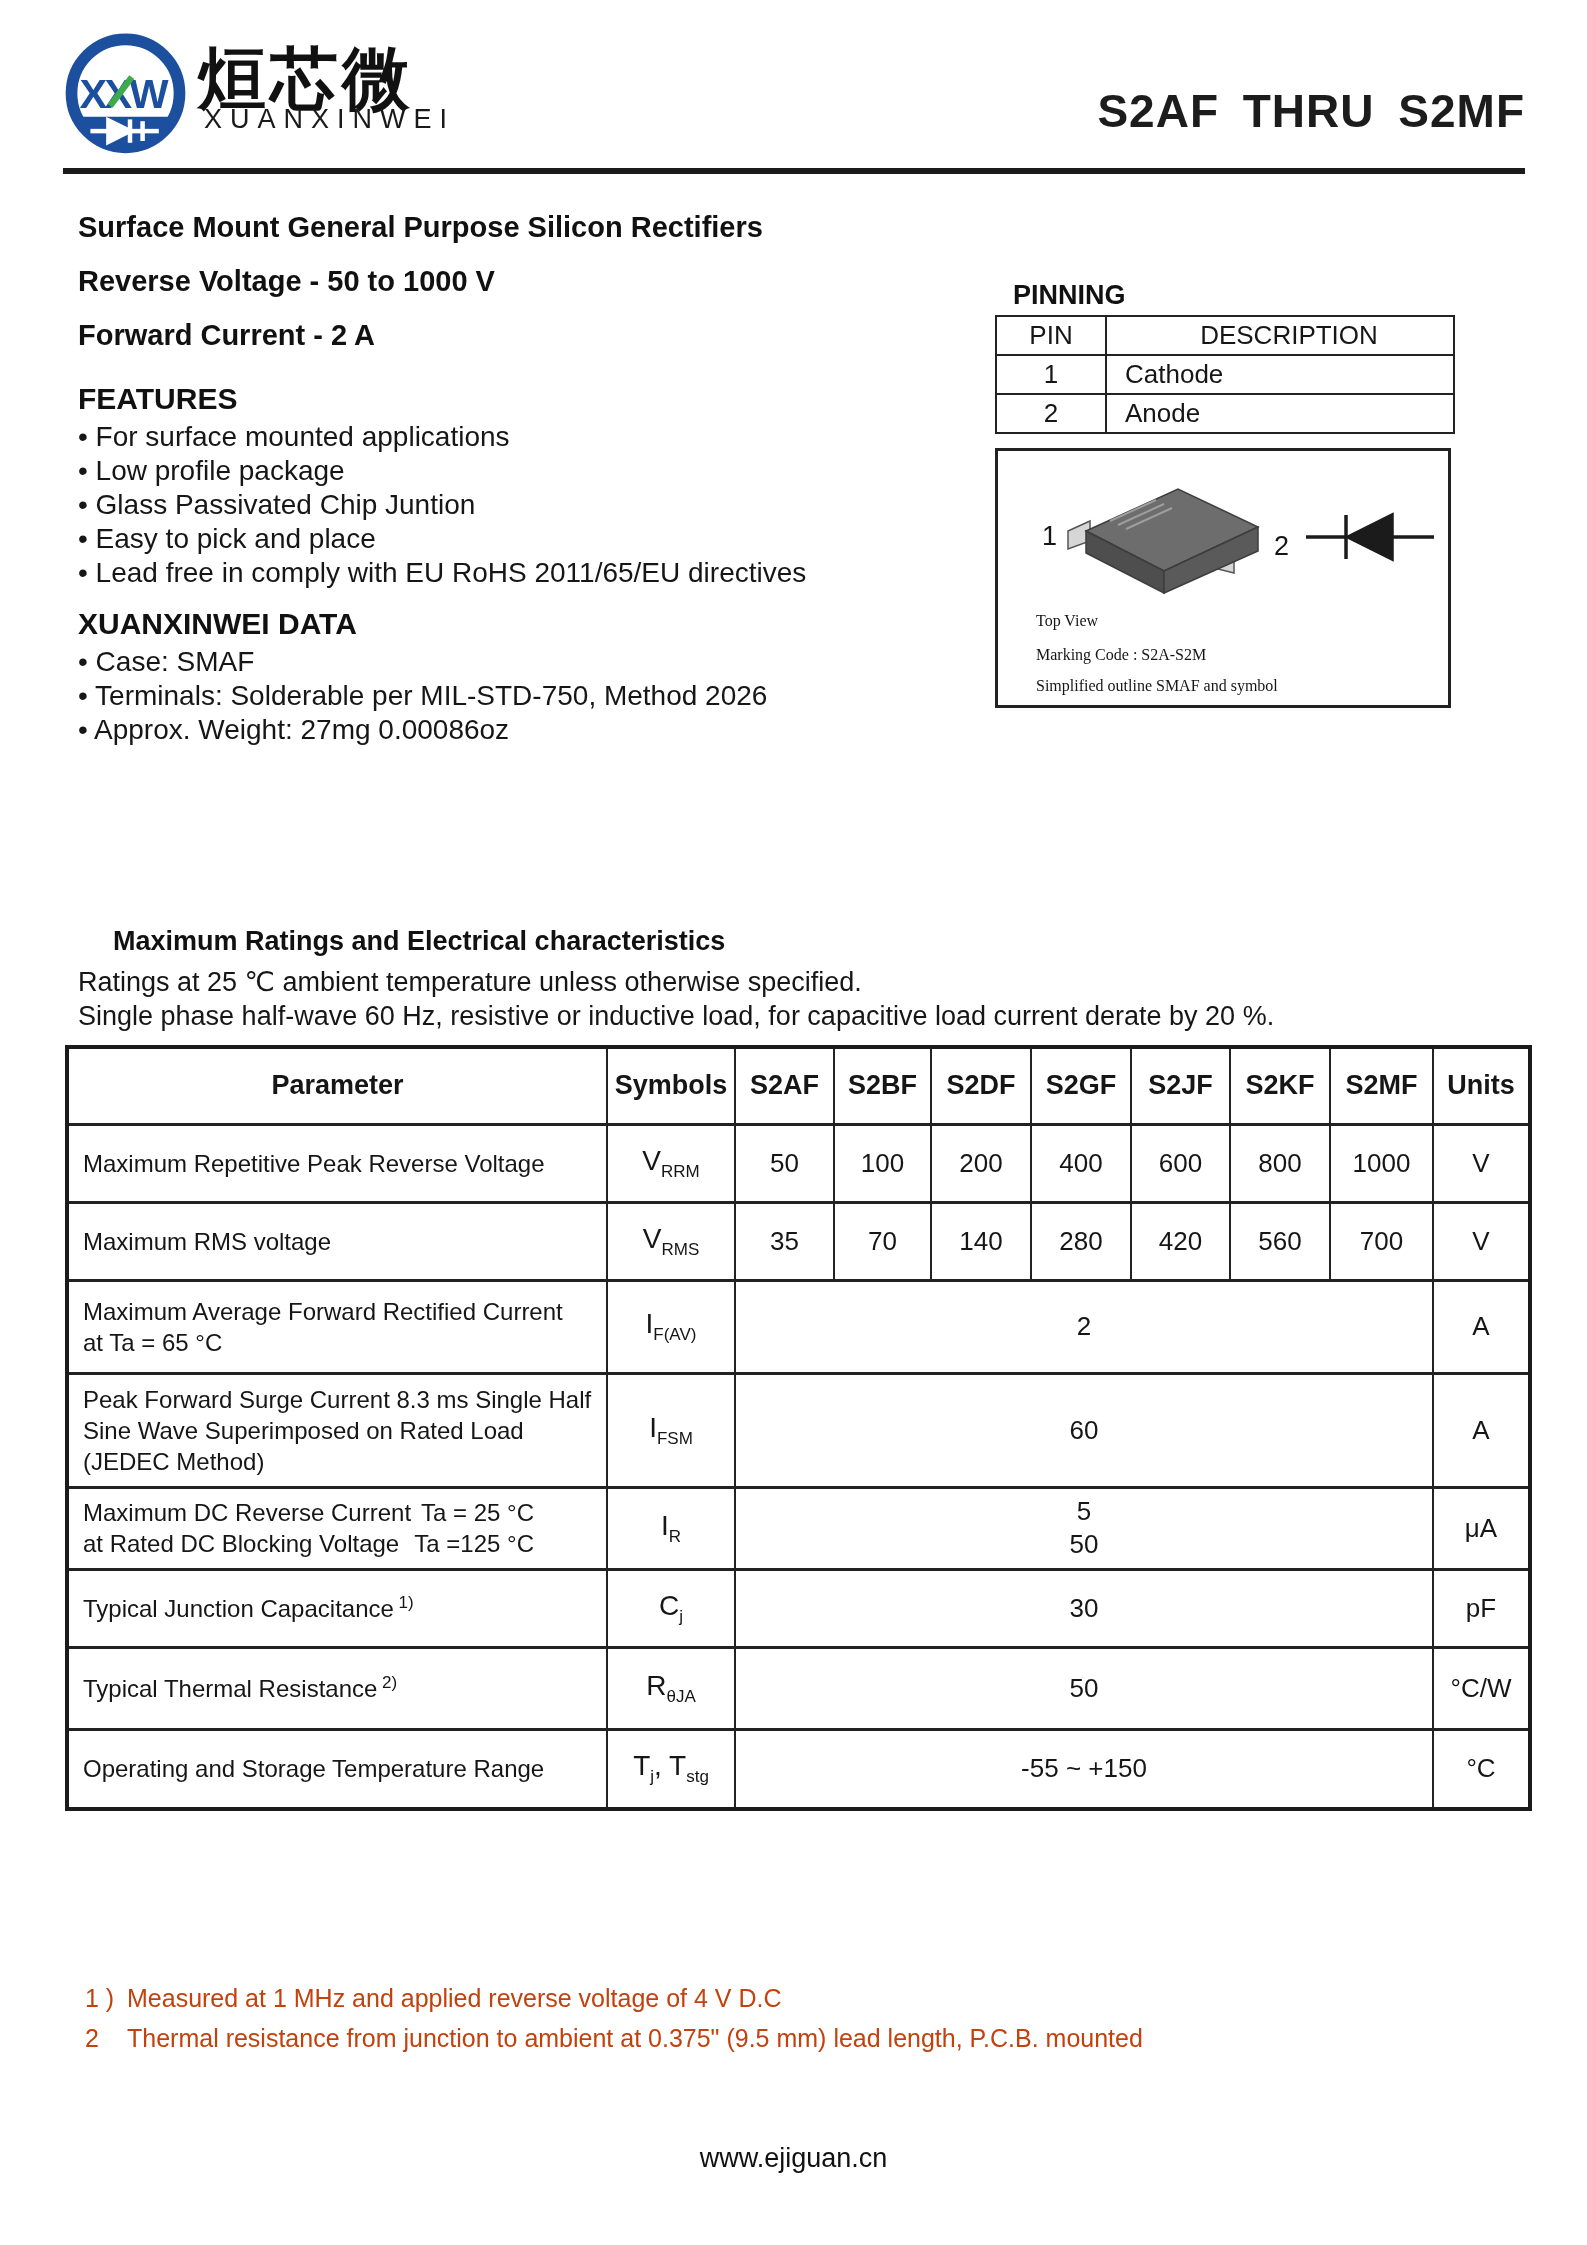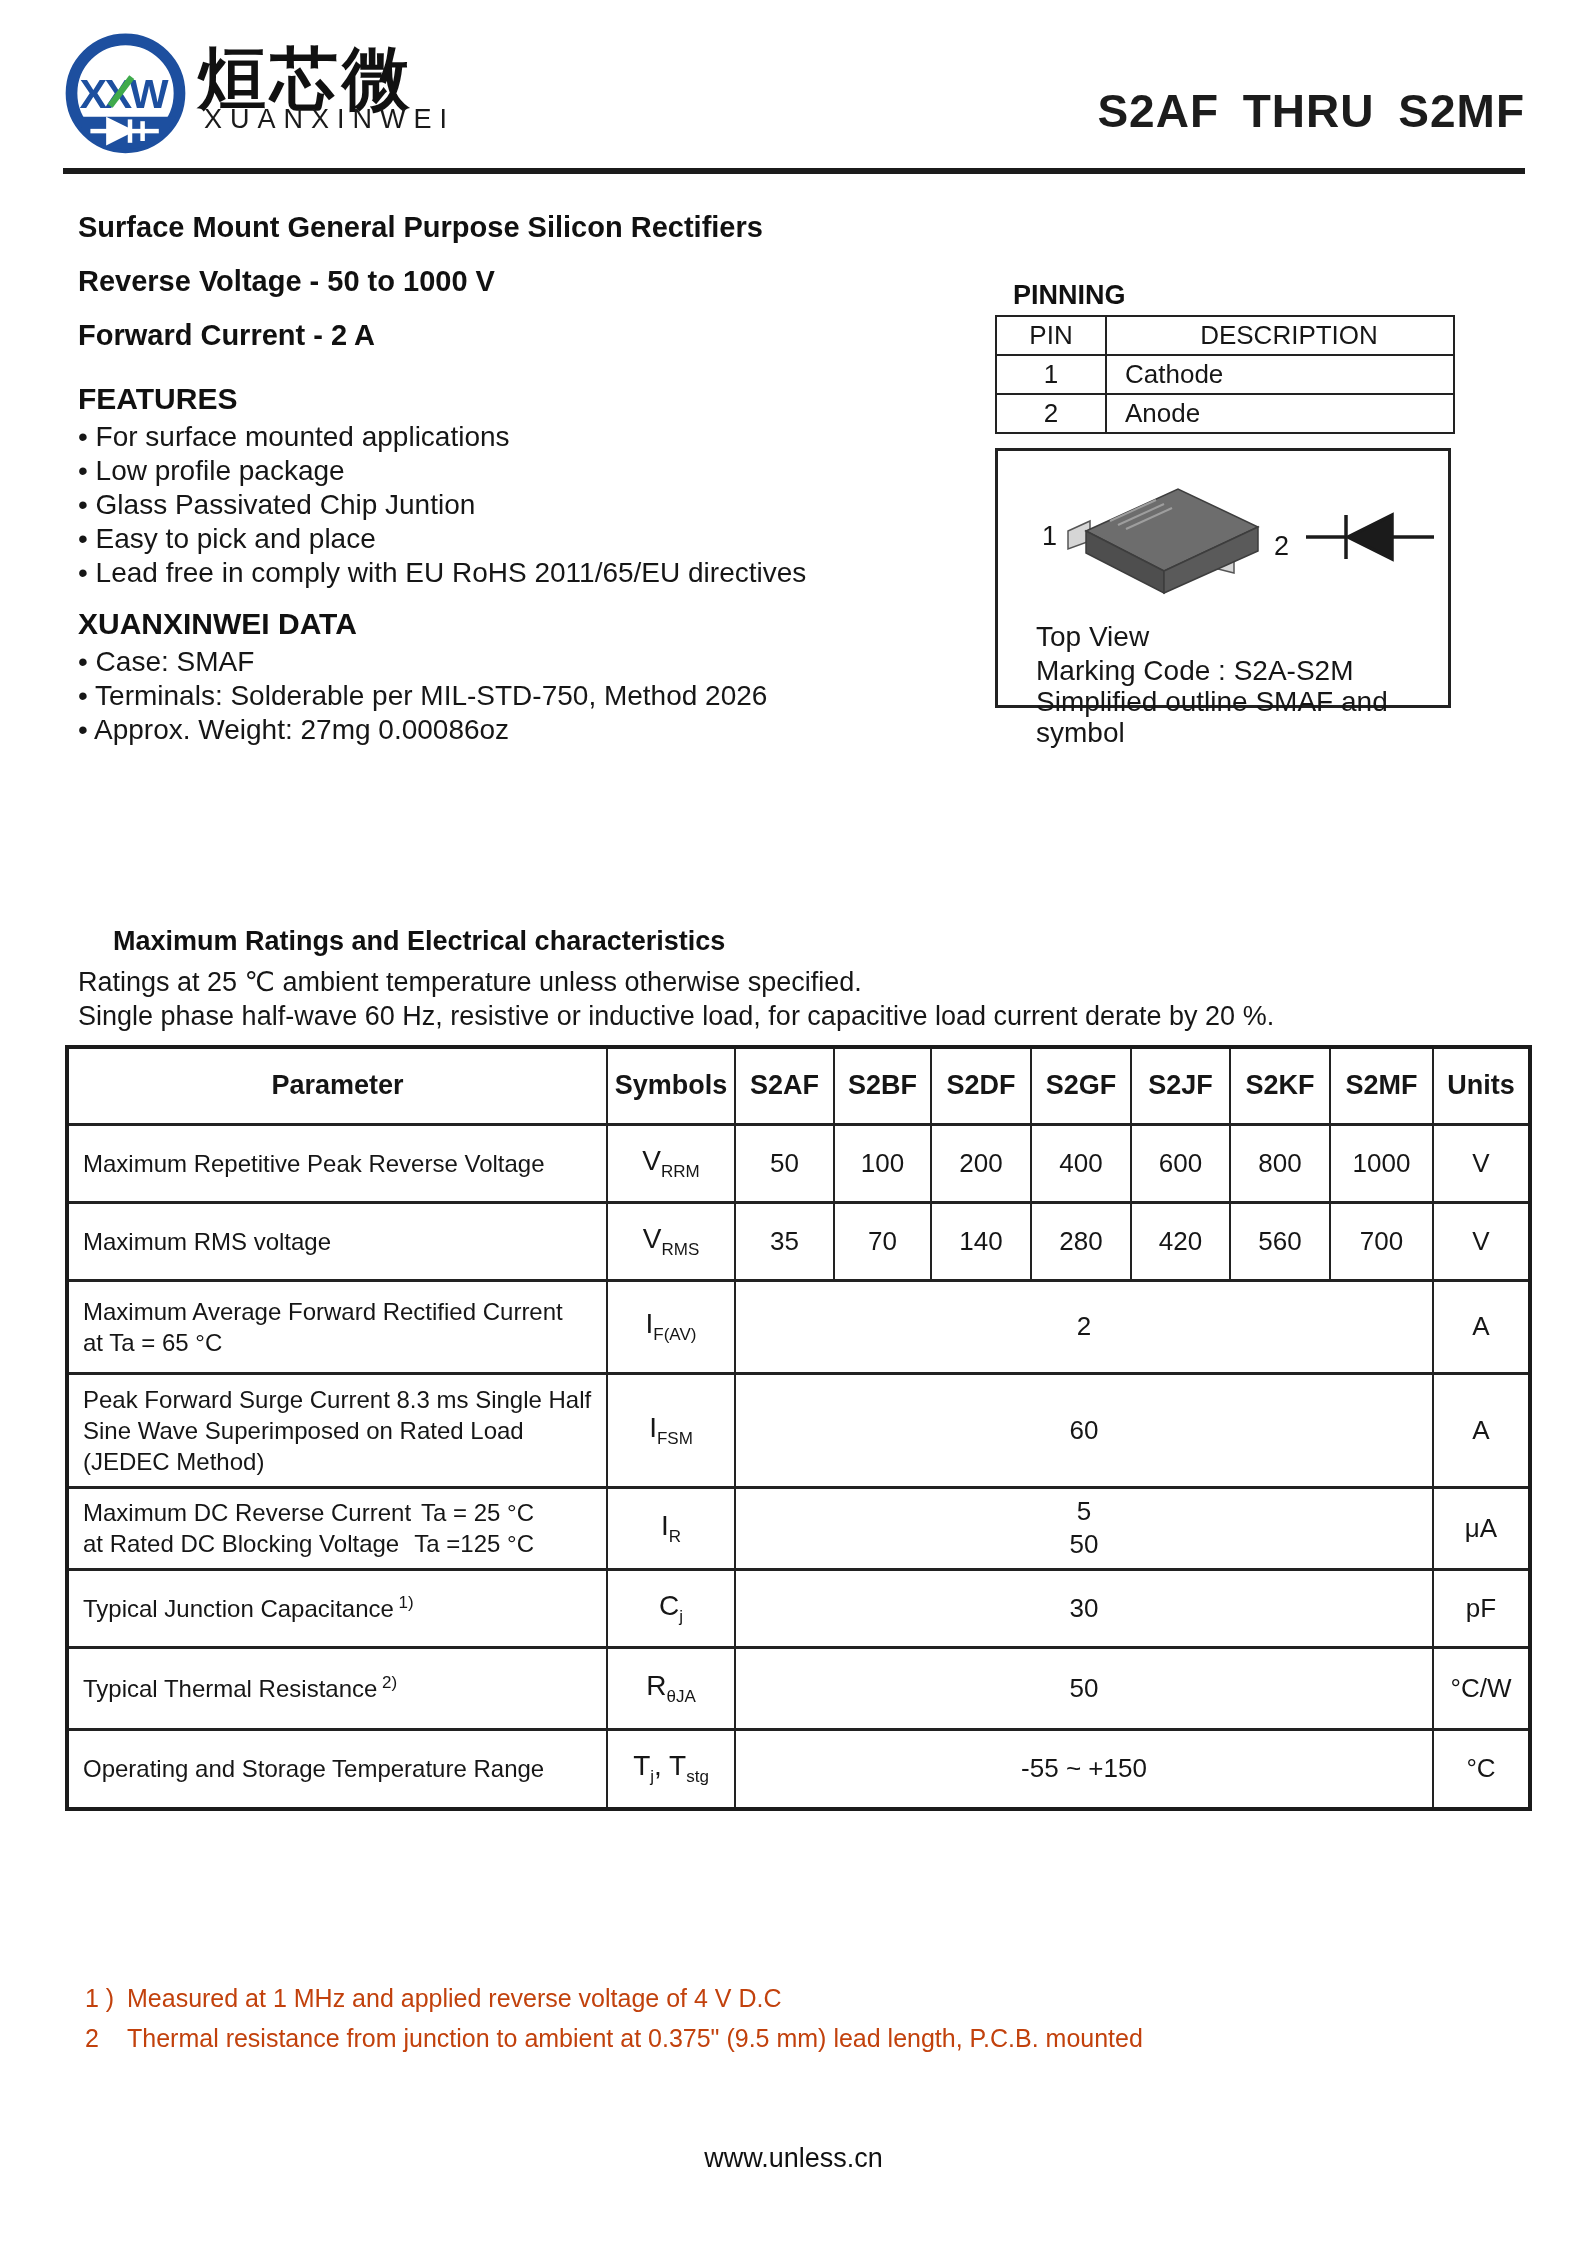--- a/index.html
+++ b/index.html
@@ -25,21 +25,21 @@
   
   .pinning-head{position:absolute;left:1013px;top:280px;font-size:27px;font-weight:bold;color:#111;}
   .pin-table{position:absolute;left:995px;top:315px;border-collapse:collapse;}
   .pin-table td{border:2px solid #222;font-size:26px;color:#161616;text-align:center;height:37px;padding:0;}
   .pin-table td.desc{text-align:left;padding-left:18px;}
   .pin-col{width:110px;}
   .desc-col{width:348px;}
   
   .pkg-box{position:absolute;left:995px;top:448px;width:456px;height:260px;border:3px solid #222;box-sizing:border-box;}
   .pkg-art{position:absolute;left:8px;top:18px;}
-  .pkg-captions{position:absolute;left:38px;top:168px;font-size:28px;color:#161616;}
+  .pkg-captions{position:absolute;left:38px;top:152px;font-size:16px;color:#161616;font-family:Liberation Serif, serif;}
   .pkg-captions .cap{line-height:31px;}
   .pkg-captions .cap:first-child{line-height:36px;}
   
   .ratings-head{position:absolute;left:113px;top:926px;font-size:27px;font-weight:bold;color:#111;}
   .ratings-note1{position:absolute;left:78px;top:966px;font-size:27px;color:#161616;}
   .ratings-note2{position:absolute;left:78px;top:1001px;font-size:27px;color:#161616;}
   
   .main-table{position:absolute;left:65px;top:1045px;border-collapse:collapse;table-layout:fixed;}
   .main-table th,.main-table td{border:2px solid #222;box-sizing:border-box;padding:0;color:#161616;}
   .main-table tr{border-top:3px solid #222;border-bottom:3px solid #222;}
@@ -315,15 +315,15 @@
           <td>°C</td>
         </tr>
       </tbody>
   </table>
 
   <div class="footnotes" id="footnotes">
       <div class="fn-line"><span class="fn-marker">1 )</span><span>Measured at 1 MHz and applied reverse voltage of 4 V D.C</span></div>
       <div class="fn-line"><span class="fn-marker">2</span><span>Thermal resistance from junction to ambient at 0.375" (9.5 mm) lead length, P.C.B. mounted</span></div>
     </div>
 
-  <div class="site">www.unless.cn</div>
+  <div class="site">www.ejiguan.cn</div>
 
 </div>
 
 </body></html>

